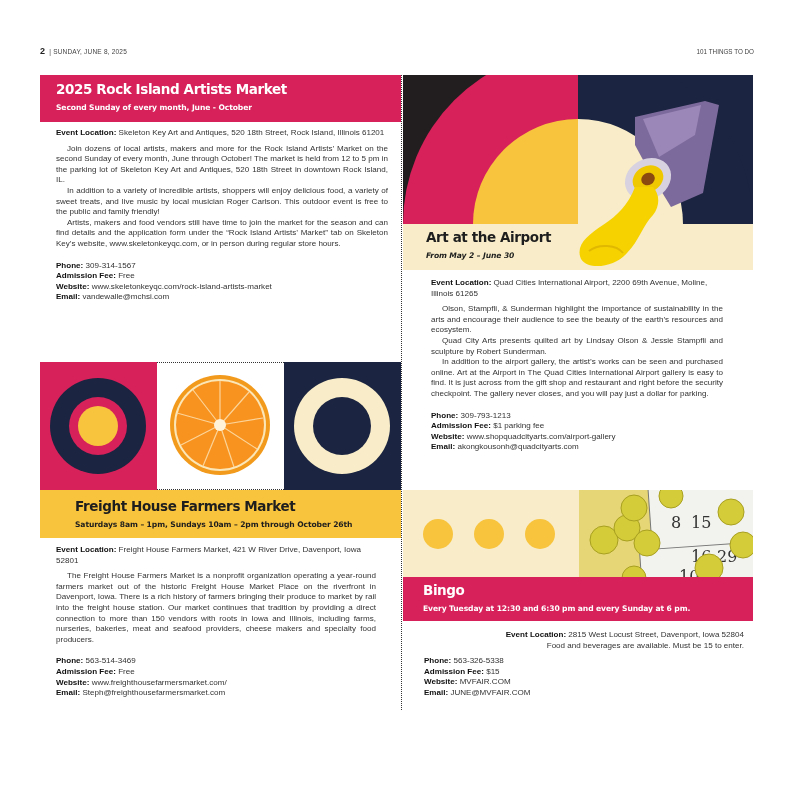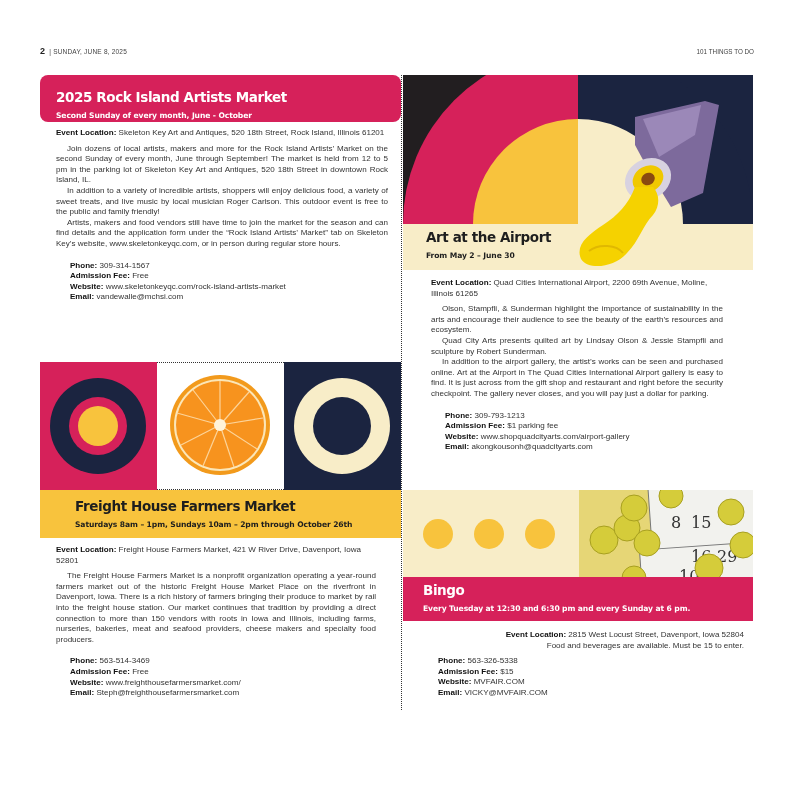--- a/index.html
+++ b/index.html
@@ -19,24 +19,24 @@
   .pink { background: #d6215a; color: #fff; }
   .yellow { background: #f8c33d; color: #1e1e1e; padding-left: 35px; }
   .cream { background: #f8edc8; color: #1e1e1e; }
   .navy { background: #1b2440; }
 
   .body-text { position: absolute; font-size: 8.05px; line-height: 10.6px; color: #333; }
   .body-text p { text-indent: 11px; text-align: justify; }
   .body-text .loc { text-indent: 0; text-align: left; margin-bottom: 5px; }
   .body-text b { color: #111; font-weight: bold; }
   .contact { margin-top: 11px; }
-  .contact div { line-height: 10.6px; margin-left: 14px; }
-
-  
-  #ri-banner { left: 40px; top: 75px; width: 361px; height: 47px; padding-top: 16px; border-radius: 8px; }
+  .contact div { line-height: 10.6px; }
+
+  
+  #ri-banner { left: 40px; top: 75px; width: 361px; height: 47px; padding-top: 8px; }
   #ri-body { left: 56px; top: 128px; width: 332px; }
 
   
   #air-graphic { position: absolute; left: 403px; top: 75px; width: 350px; height: 195px; overflow: hidden; }
   #air-banner { position: absolute; left: 403px; top: 224px; width: 350px; height: 45px; padding: 7px 0 0 28px; }
   #air-body { left: 431px; top: 278px; width: 292px; }
 
   
   #fm-tiles { position: absolute; left: 40px; top: 362px; width: 361px; height: 128px; display: flex; }
   .tile { position: relative; height: 128px; }
@@ -62,21 +62,21 @@
 <div class="section-tag">101 THINGS TO DO</div>
 
 <div class="divider-v"></div>
 
 <div id="ri-banner" class="banner pink">
   <h2>2025 Rock Island Artists Market</h2>
   <div class="sub">Second Sunday of every month, June - October</div>
 </div>
 <div id="ri-body" class="body-text">
   <p class="loc"><b>Event Location:</b> <span>Skeleton Key Art and Antiques, 520 18th Street, Rock Island, Illinois 61201</span></p>
-  <p>Join dozens of local artists, makers and more for the Rock Island Artists’ Market on the second Sunday of every month, June through September! The market is held from 12 to 5 pm in the parking lot of Skeleton Key Art and Antiques, 520 18th Street in downtown Rock Island, IL.</p>
+  <p>Join dozens of local artists, makers and more for the Rock Island Artists’ Market on the second Sunday of every month, June through October! The market is held from 12 to 5 pm in the parking lot of Skeleton Key Art and Antiques, 520 18th Street in downtown Rock Island, IL.</p>
   <p>In addition to a variety of incredible artists, shoppers will enjoy delicious food, a variety of sweet treats, and live music by local musician Roger Carlson. This outdoor event is free to the public and family friendly!</p>
   <p>Artists, makers and food vendors still have time to join the market for the season and can find details and the application form under the “Rock Island Artists’ Market” tab on Skeleton Key’s website, www.skeletonkeyqc.com, or in person during regular store hours.</p>
   <div class="contact">
     <div><b>Phone:</b> <span>309-314-1567</span></div>
     <div><b>Admission Fee:</b> <span>Free</span></div>
     <div><b>Website:</b> <span>www.skeletonkeyqc.com/rock-island-artists-market</span></div>
     <div><b>Email:</b> <span>vandewalle@mchsi.com</span></div>
   </div>
 </div>
 
@@ -100,21 +100,21 @@
     <path d="M240 44 L298 30 L292 60 L256 82 Z" fill="#9b88b8"></path>
     <ellipse cx="245" cy="104" rx="24" ry="20" fill="#d8d2e0" transform="rotate(-30 245 104)"></ellipse>
     <ellipse cx="245" cy="104" rx="16" ry="13" fill="#f0c800" transform="rotate(-30 245 104)"></ellipse>
     <ellipse cx="245" cy="104" rx="7" ry="6" fill="#8a4a10" transform="rotate(-30 245 104)"></ellipse>
     <path d="M232 112 C225 130 215 140 200 150 C185 160 172 170 178 184 C186 196 212 192 224 178 C236 166 240 150 250 140 C258 130 256 118 250 112 Z" fill="#f5d200"></path>
     <path d="M186 176 C196 168 214 170 220 178" stroke="#e0b800" stroke-width="2" fill="none"></path>
   </svg>
 </div>
 <div id="air-banner" class="banner" style="background:transparent;padding-left:23px;">
   <h2 style="color:#1e1e1e;">Art at the Airport</h2>
-  <div class="sub" style="color:#1e1e1e;">From May 2 – June 30</div>
+  <div class="sub" style="color:#1e1e1e;font-style:italic;">From May 2 – June 30</div>
 </div>
 <div id="air-body" class="body-text">
   <p class="loc"><b>Event Location:</b> <span>Quad Cities International Airport, 2200 69th Avenue, Moline, Illinois 61265</span></p>
   <p>Olson, Stampfli, &amp; Sunderman highlight the importance of sustainability in the arts and encourage their audience to see the beauty of the earth’s resources and ecosystem.</p>
   <p>Quad City Arts presents quilted art by Lindsay Olson &amp; Jessie Stampfli and sculpture by Robert Sunderman.</p>
   <p>In addition to the airport gallery, the artist’s works can be seen and purchased online. Art at the Airport in The Quad Cities International Airport gallery is easy to find. It is just across from the gift shop and restaurant and right before the security checkpoint. The gallery never closes, and you will pay just a dollar for parking.</p>
   <div class="contact">
     <div><b>Phone:</b> <span>309-793-1213</span></div>
     <div><b>Admission Fee:</b> <span>$1 parking fee</span></div>
     <div><b>Website:</b> <span>www.shopquadcityarts.com/airport-gallery</span></div>
@@ -207,15 +207,15 @@
   <h2>Bingo</h2>
   <div class="sub">Every Tuesday at 12:30 and 6:30 pm and every Sunday at 6 pm.</div>
 </div>
 <div id="bingo-body" class="body-text">
   <p class="loc" style="margin-bottom:0"><b>Event Location:</b> <span>2815 West Locust Street, Davenport, Iowa 52804</span></p>
   <p>Food and beverages are available. Must be 15 to enter.</p>
   <div class="contact" style="margin-top:5px;">
     <div><b>Phone:</b> <span>563-326-5338</span></div>
     <div><b>Admission Fee:</b> <span>$15</span></div>
     <div><b>Website:</b> <span>MVFAIR.COM</span></div>
-    <div><b>Email:</b> <span>VICKY@MVFAIR.COM</span></div>
+    <div><b>Email:</b> <span>JUNE@MVFAIR.COM</span></div>
   </div>
 </div>
 
 </body></html>

